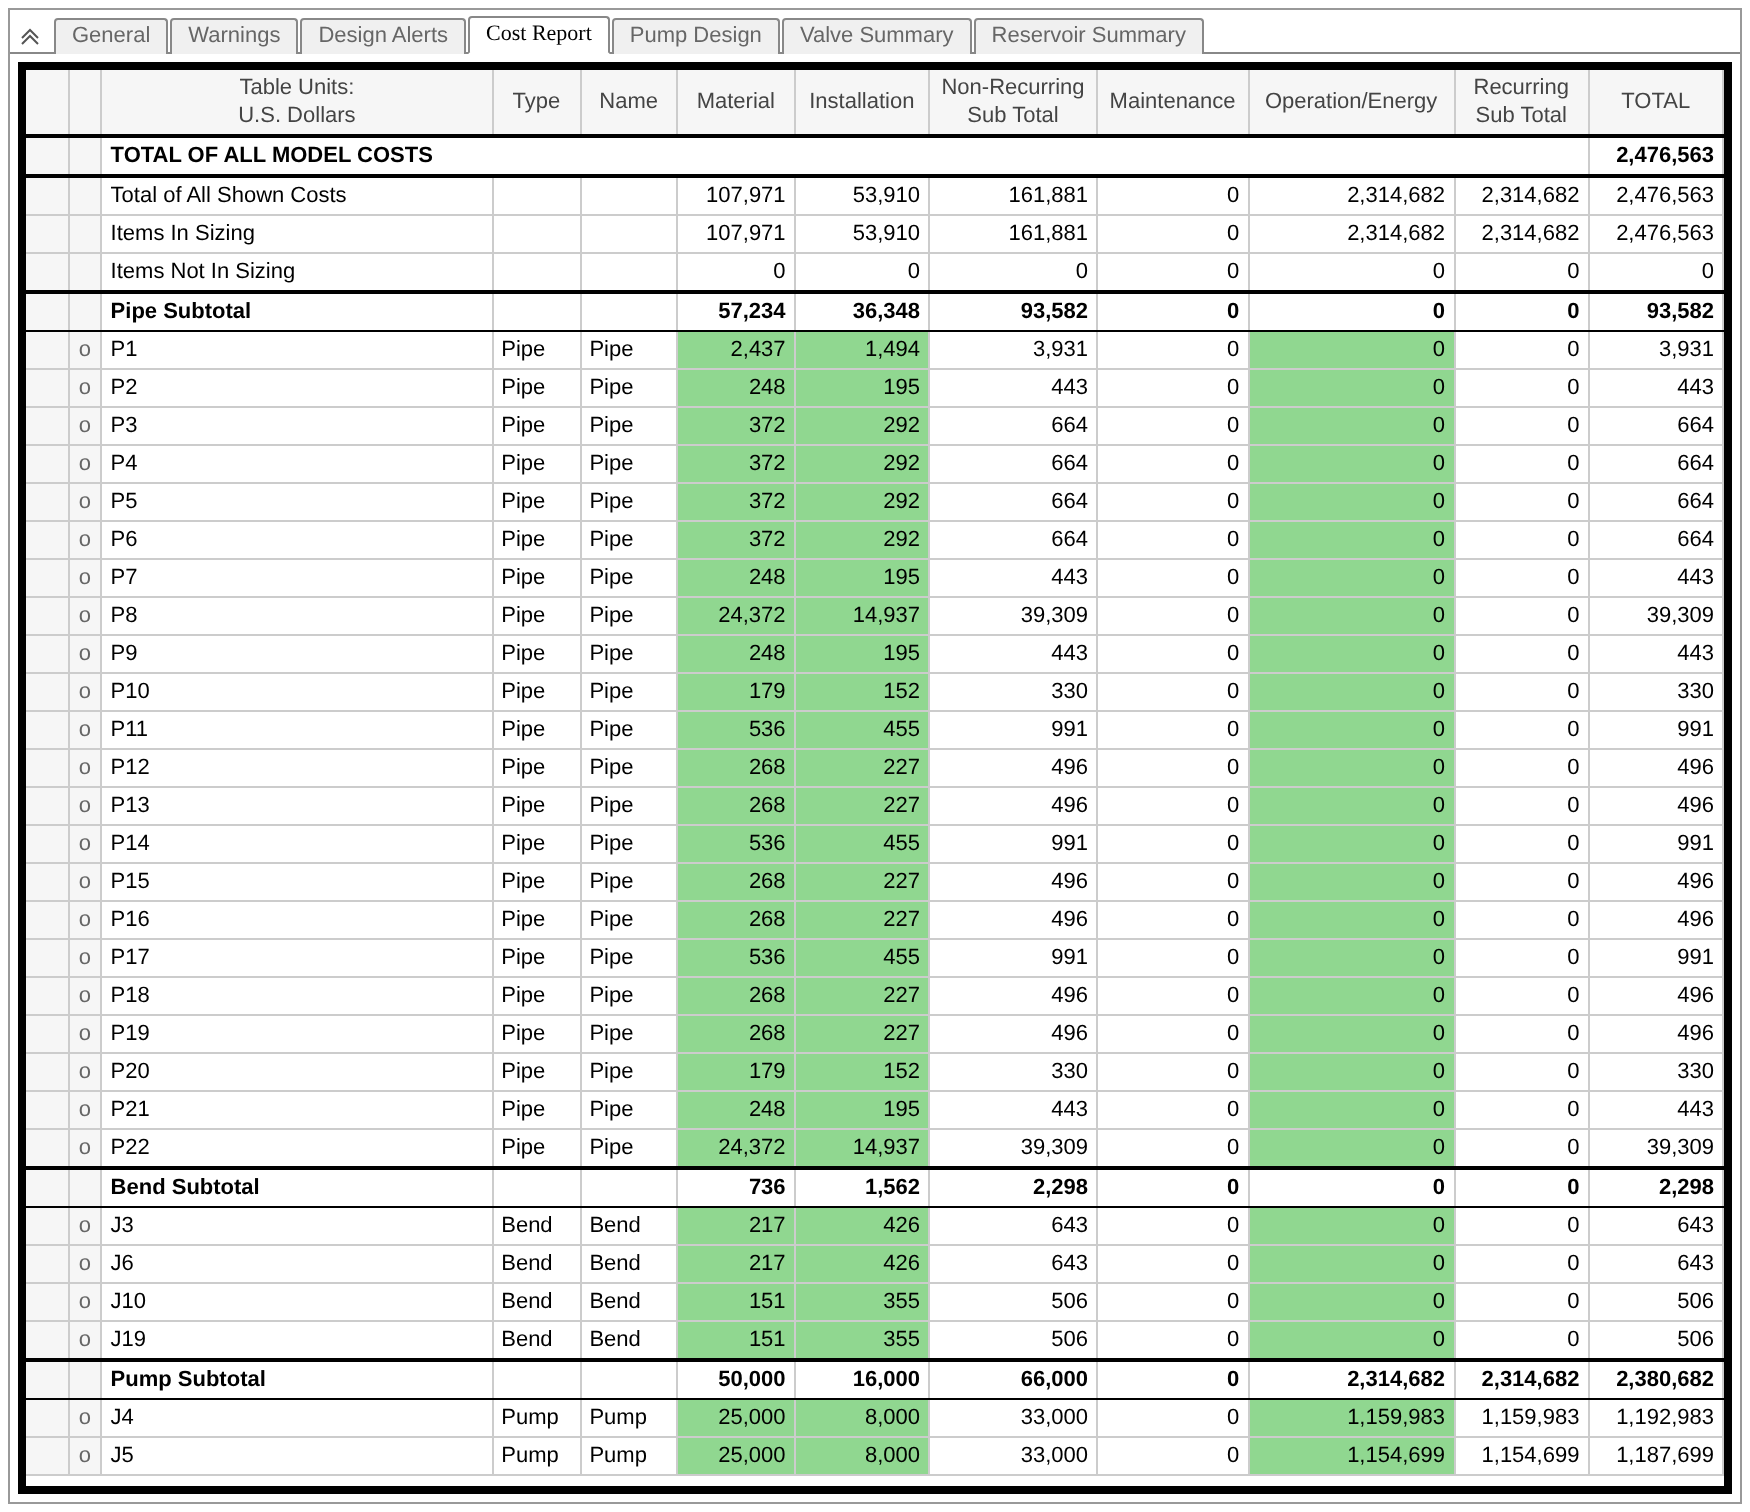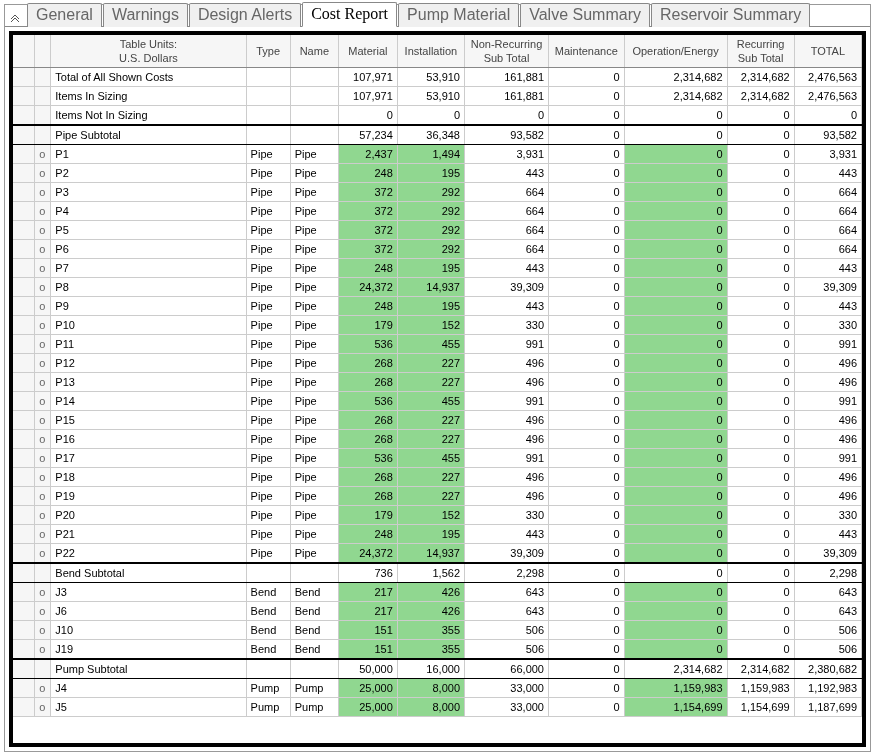--- a/index.html
+++ b/index.html
@@ -39,21 +39,21 @@
     color: #555;
   }
   .tab {
     border: 1px solid #888;
     border-bottom: none;
     padding: 2px 8px 3px 8px;
     margin-right: 1px;
     background: #f0f0f0;
     color: #666;
     cursor: pointer;
-    font-size: 16px;
+    font-size: 11px;
     position: relative;
     top: 1px;
     border-radius: 2px 2px 0 0;
   }
   .tab.active {
     background: #fff;
     color: #000;
     border-bottom: 1px solid #fff;
     z-index: 2;
     font-family: Liberation Serif, serif;
@@ -104,21 +104,21 @@
   .num { text-align: right; }
   .txt { text-align: left; }
   .green { background: #90d790; }
   .bold td { font-weight: normal; }
   .title-row td {
     font-weight: bold;
     border-top: 2px solid #000;
     border-bottom: 2px solid #000;
   }
   .section-row td {
-    font-weight: normal;
+    font-weight: bold;
     border-top: 2px solid #000;
     border-bottom: 1px solid #000;
   }
   col.c-rowhdr { width: 20px; }
   col.c-exp    { width: 16px; }
   col.c-name   { width: 186px; }
   col.c-type   { width: 42px; }
   col.c-iname  { width: 46px; }
   col.c-mat    { width: 56px; }
   col.c-inst   { width: 64px; }
@@ -137,21 +137,21 @@
       <svg width="10" height="10" viewBox="0 0 10 10">
           <path d="M1 6 L5 2 L9 6" stroke="#555" stroke-width="1" fill="none"></path>
           <path d="M1 9 L5 5 L9 9" stroke="#555" stroke-width="1" fill="none"></path>
         </svg>
     </div>
 
   <div class="tab">General</div>
       <div class="tab">Warnings</div>
       <div class="tab">Design Alerts</div>
       <div class="tab active">Cost Report</div>
-      <div class="tab">Pump Material</div>
+      <div class="tab">Pump Design</div>
       <div class="tab">Valve Summary</div>
       <div class="tab">Reservoir Summary</div>
     </div>
   <div class="grid-wrap">
     <table>
       <colgroup>
         <col class="c-rowhdr">
           <col class="c-exp">
           <col class="c-name">
           <col class="c-type">
@@ -174,20 +174,26 @@
           <th>Material</th>
           <th>Installation</th>
           <th class="two-line">Non-Recurring<br>Sub Total</th>
           <th>Maintenance</th>
           <th>Operation/Energy</th>
           <th class="two-line">Recurring<br>Sub Total</th>
           <th>TOTAL</th>
         </tr>
       </thead>
       <tbody id="tbody">
+          <tr class="title-row">
+            <td class="rowhdr"></td>
+            <td class="exp"></td>
+            <td class="txt" colspan="9" style="font-weight:bold">TOTAL OF ALL MODEL COSTS</td>
+            <td class="num">2,476,563</td>
+          </tr>
           <tr class="bold">
             <td class="rowhdr"></td>
             <td class="exp"></td>
             <td class="txt">Total of All Shown Costs</td>
             <td class="txt"></td>
             <td class="txt"></td>
             <td class="num">107,971</td>
             <td class="num">53,910</td>
             <td class="num">161,881</td>
             <td class="num">0</td>

